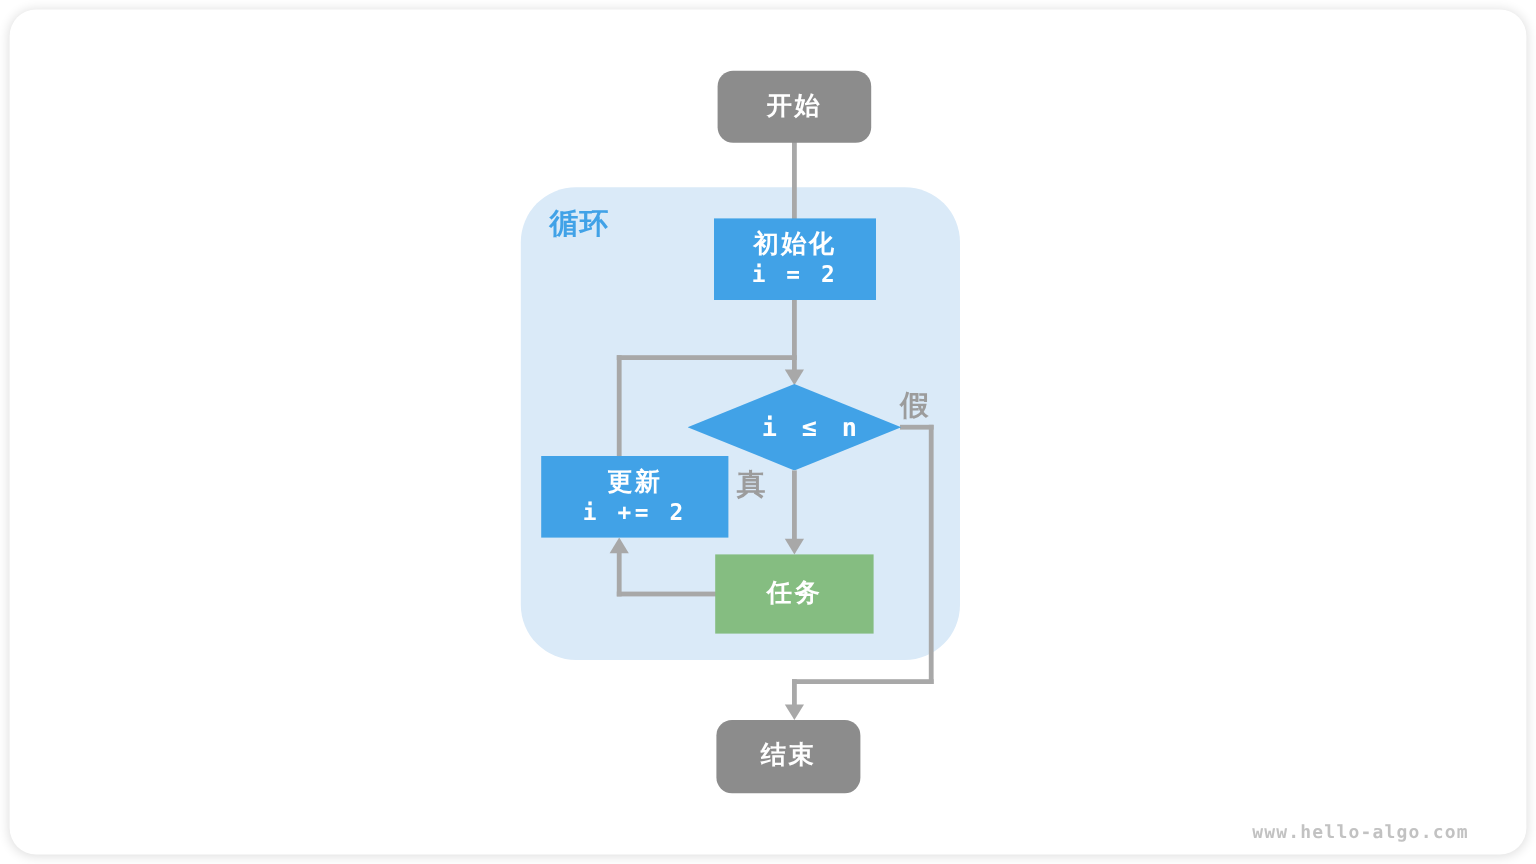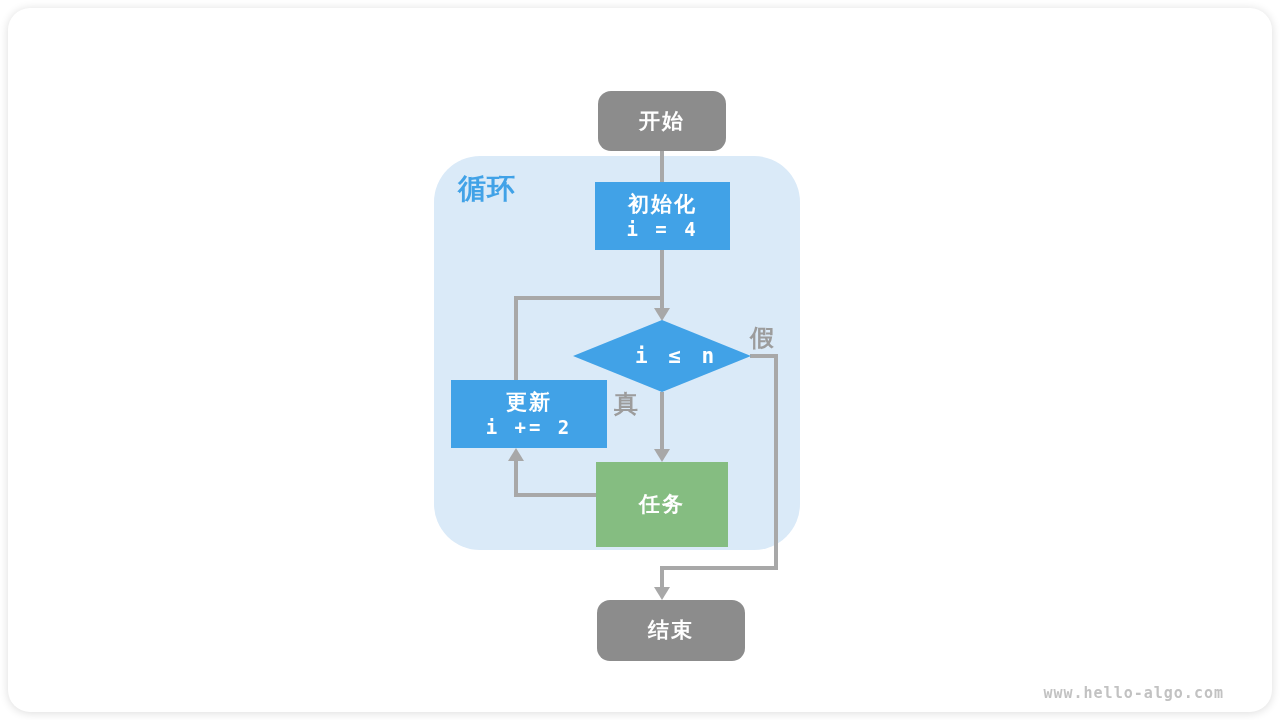--- a/index.html
+++ b/index.html
@@ -20,42 +20,42 @@
     background:#ffffff;border-radius:22px;
     box-shadow:0 1px 10px rgba(0,0,0,0.14);
   }
   
   .loop-container{
     position:absolute;left:426px;top:148px;width:366px;height:394px;
     background:var(--container-blue);border-radius:46px;
   }
   .loop-label{
     position:absolute;left:450px;top:162px;
-    font-size:28px;font-weight:bold;color:var(--blue);
+    font-size:24px;font-weight:bold;color:var(--blue);
     letter-spacing:1px;
   }
   
   .node{
     position:absolute;display:flex;flex-direction:column;
     align-items:center;justify-content:center;
     color:#fff;text-align:center;z-index:3;
   }
   .node .zh{font-size:21px;font-weight:600;letter-spacing:2px;line-height:1.25;}
   .node .code{
     font-family:"DejaVu Sans Mono","Liberation Mono",monospace;
     font-size:19px;font-weight:bold;letter-spacing:3px;line-height:1.3;
   }
   .terminal{background:var(--node-gray);border-radius:13px;}
   .process-blue{background:var(--blue);}
   .process-green{background:var(--green);}
-  .node-start{left:590px;top:51px;width:128px;height:60px;margin-top:32px;}
+  .node-start{left:590px;top:51px;width:128px;height:60px;}
   .node-init{left:587px;top:174px;width:135px;height:68px;}
-  .node-task{left:588px;top:454px;width:132px;height:85px;}
+  .node-task{left:588px;top:454px;width:132px;height:66px;}
   .node-update{left:443px;top:372px;width:156px;height:68px;}
-  .node-end{left:589px;top:592px;width:148px;height:61px;}
+  .node-end{left:589px;top:592px;width:120px;height:61px;}
   .diamond{
     position:absolute;left:565px;top:312px;width:178px;height:72px;
     background:var(--blue);z-index:3;
     clip-path:polygon(50% 0,100% 50%,50% 100%,0 50%);
     display:flex;align-items:center;justify-content:center;
     color:#fff;
   }
   .diamond .code{
     font-family:"DejaVu Sans Mono","Liberation Mono",monospace;
     font-size:21px;font-weight:bold;letter-spacing:4px;margin-left:29px;
@@ -105,21 +105,21 @@
 
     <div class="edge-label" style="left:606px;top:380px;">真</div>
     <div class="edge-label" style="left:742px;top:314px;">假</div>
 
     <div class="node terminal node-start">
       <div class="zh">开始</div>
     </div>
 
     <div class="node process-blue node-init">
       <div class="zh">初始化</div>
-      <div class="code">i = 4</div>
+      <div class="code">i = 2</div>
     </div>
 
     <div class="diamond">
       <div class="code">i ≤ n</div>
     </div>
 
     <div class="node process-green node-task">
       <div class="zh">任务</div>
     </div>
 

